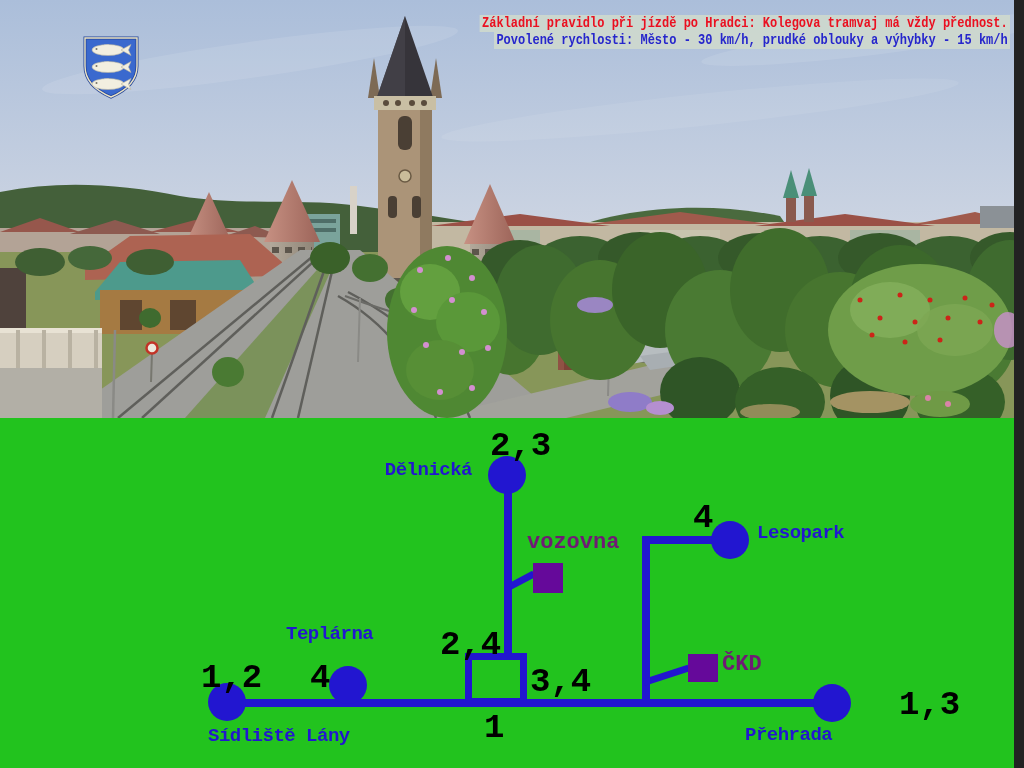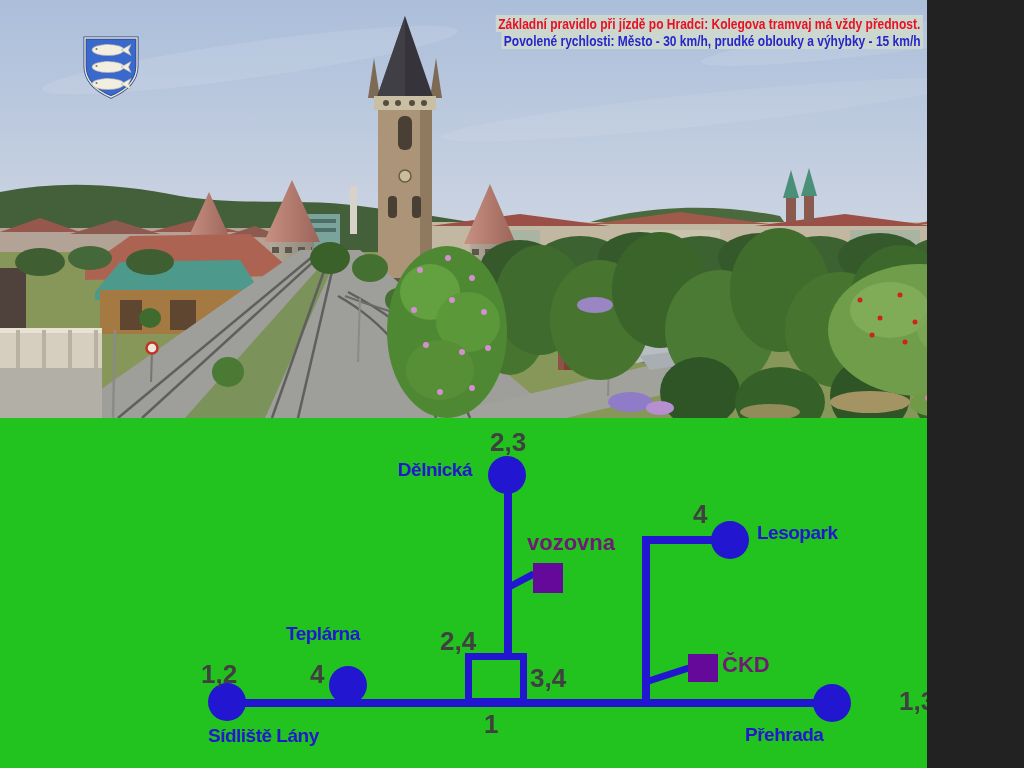--- a/index.html
+++ b/index.html
@@ -1,31 +1,31 @@
 <!DOCTYPE html>
 <html><head>
 <meta charset="utf-8">
 <style>
   html,body{margin:0;padding:0;background:#222;}
-  #screen{position:relative;width:927px;height:768px;overflow:hidden;font-family:Liberation Sans, sans-serif;background:#22c31e;}
+  #screen{position:relative;width:1006px;height:768px;overflow:hidden;font-family:Liberation Mono, monospace;background:#22c31e;padding-left:8px;}
   #panorama{position:absolute;left:0;top:0;width:1024px;height:418px;display:block;}
   
   #banner{position:absolute;top:15px;right:4px;z-index:6;font-weight:bold;font-size:15px;line-height:17px;white-space:nowrap;}
   .banner-line{display:table;margin-left:auto;background:rgba(206,216,206,.93);padding:0 3px;transform:scaleX(.8);transform-origin:100% 50%;}
   .banner-red{color:#ea1020;}
   .banner-blue{color:#2626cc;}
   
   #route-map{position:absolute;left:0;top:418px;width:1024px;height:350px;background:#22c31e;}
   .stn{position:absolute;width:38px;height:38px;border-radius:50%;background:#2216d0;}
   .trk{position:absolute;background:#2216d0;}
   .jrect{position:absolute;left:465px;top:235px;width:62px;height:52px;border:7px solid #2216d0;box-sizing:border-box;background:transparent;}
   .fac{position:absolute;width:30px;height:30px;background:#65099a;}
   .lbl{position:absolute;font-weight:bold;white-space:nowrap;}
   .lbl-stn{font-size:19px;color:#2216d0;letter-spacing:-.5px;}
-  .lbl-rt{font-size:26px;color:#404040;}
+  .lbl-rt{font-size:34px;color:#000000;}
   .lbl-fac{font-size:22px;color:#701a75;}
 </style>
 </head>
 <body>
 
 <div id="screen">
 
   <svg id="panorama" viewBox="0 0 1024 418" preserveAspectRatio="none">
     <defs>
       <linearGradient id="sky" x1="0" y1="0" x2="0" y2="1">

